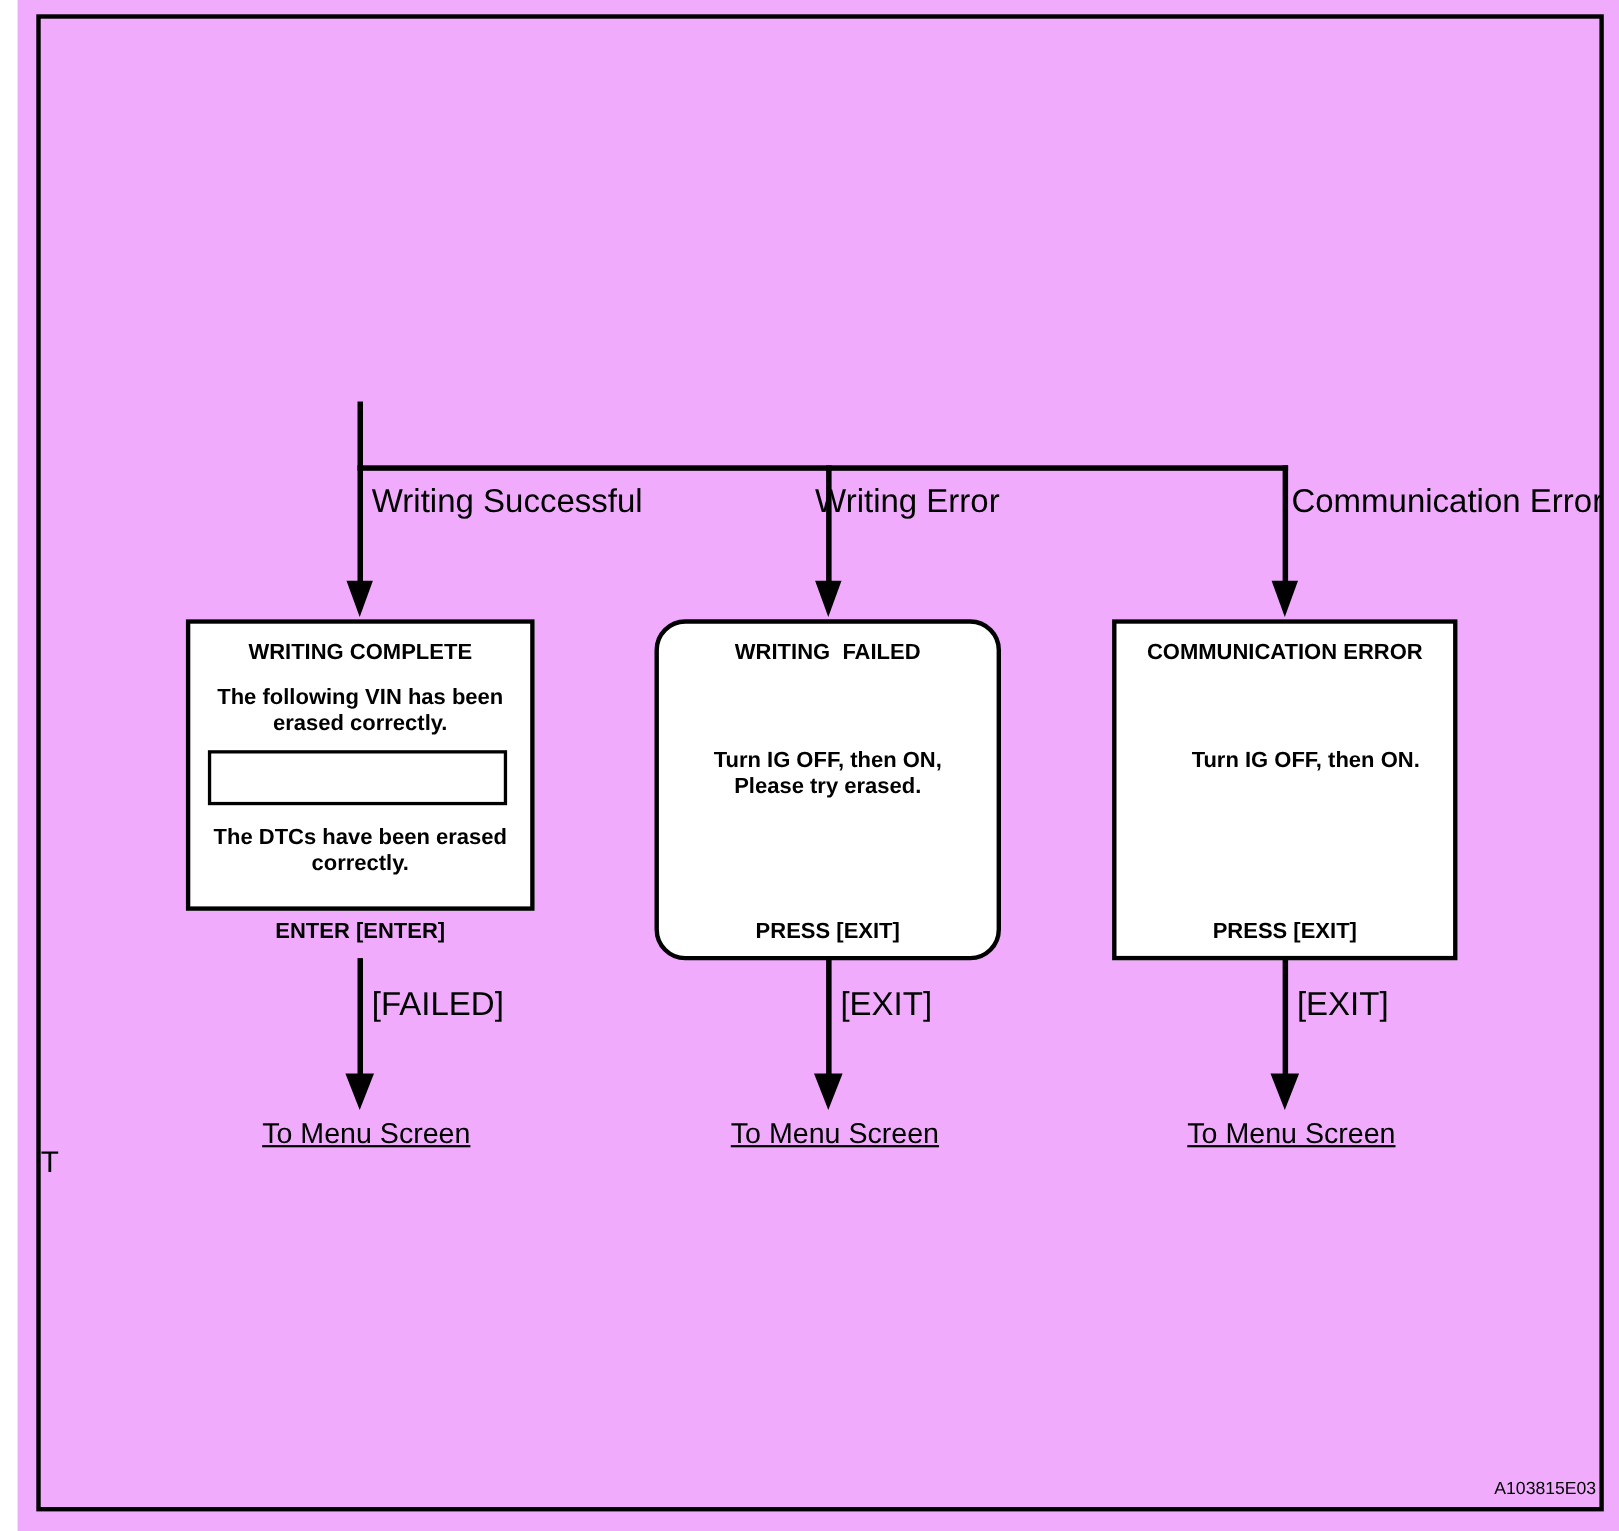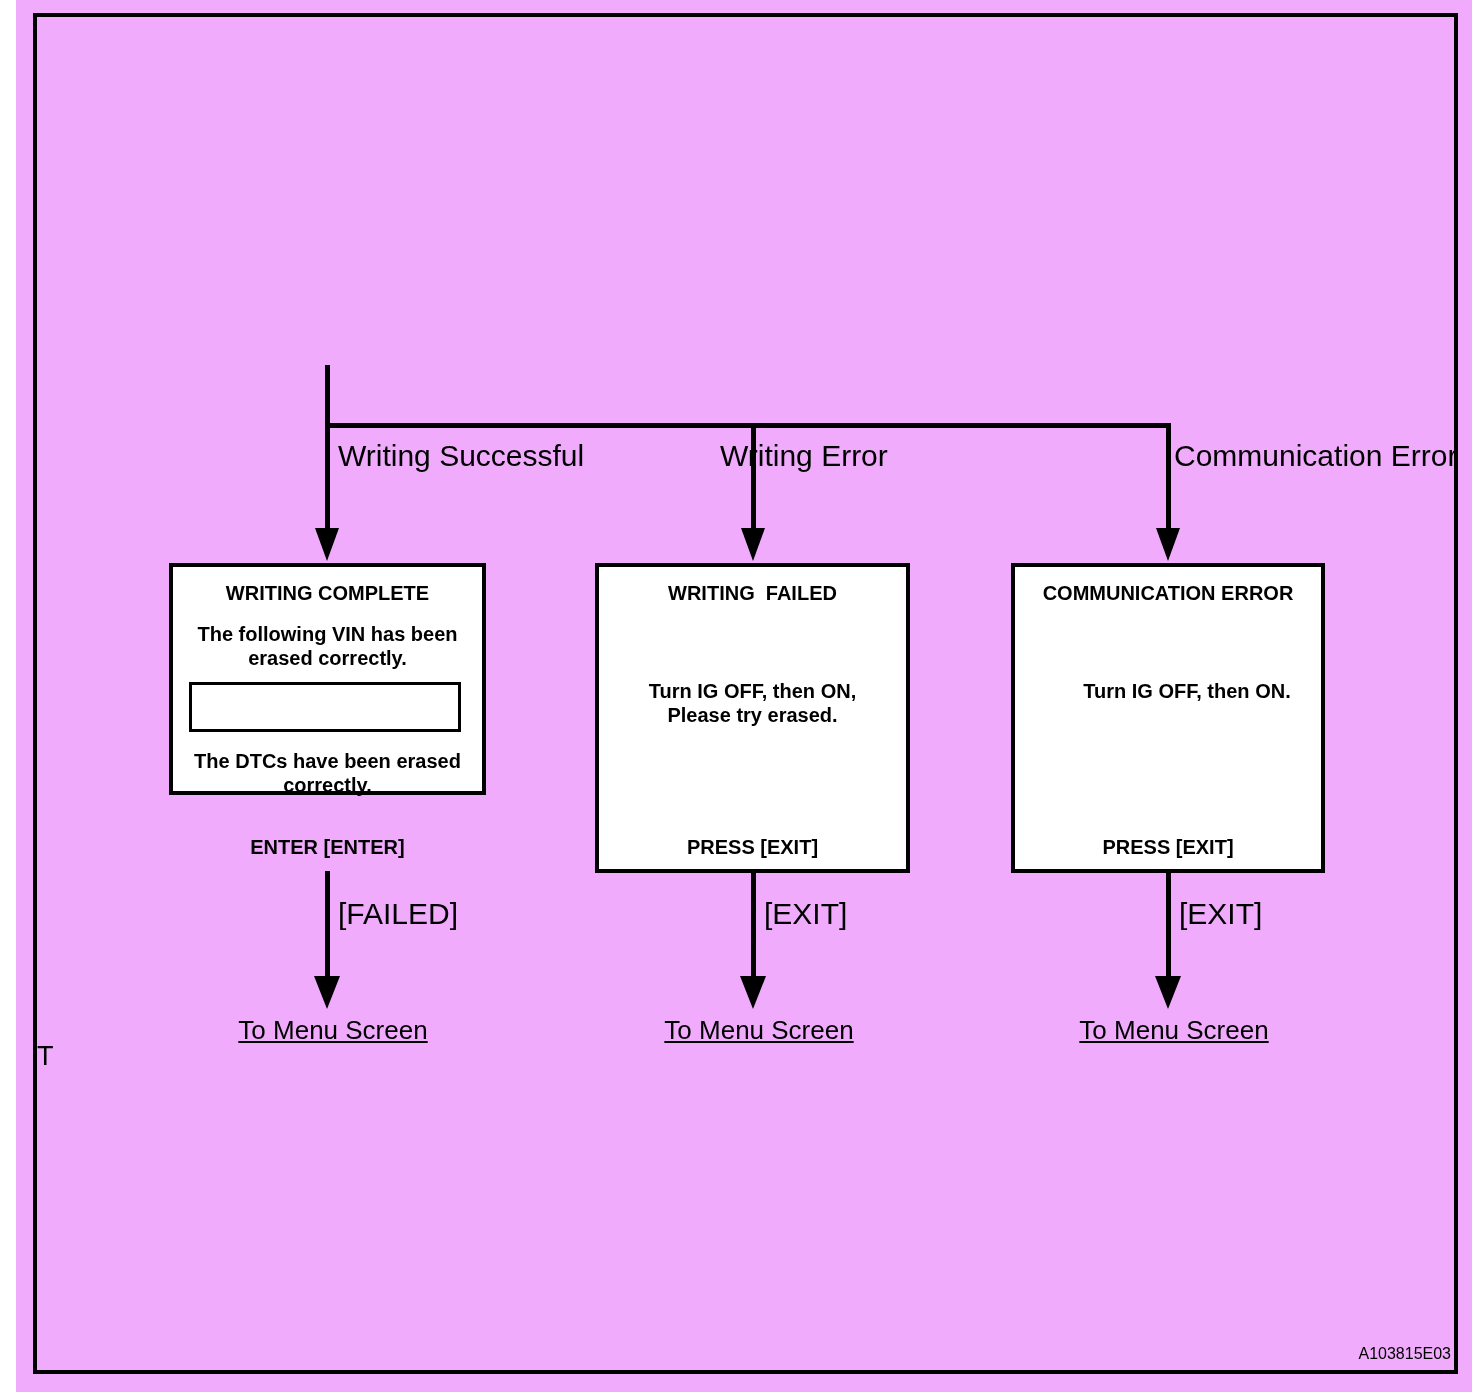--- a/index.html
+++ b/index.html
@@ -112,34 +112,34 @@
 
   <div class="vline" style="left:309px; top:365px; height:169px;"></div>
   <div class="hline" style="left:309px; top:423px; width:846px;"></div>
   <div class="vline" style="left:735px; top:423px; height:111px;"></div>
   <div class="vline" style="left:1150px; top:423px; height:111px;"></div>
   <div class="arrow-down" style="left:299px; top:528px;"></div>
   <div class="arrow-down" style="left:725px; top:528px;"></div>
   <div class="arrow-down" style="left:1140px; top:528px;"></div>
 
   <div class="flow-label" style="left:322px; top:438px;">Writing Successful</div>
-  <div class="flow-label" style="left:704px; top:438px;">Writing Error</div>
+  <div class="flow-label" style="left:725px; top:438px;">Writing Error</div>
   <div class="flow-label" style="left:1158px; top:438px;">Communication Error</div>
 
-  <div class="screen-box" style="left:153px; top:563px; width:317px; height:232px;">
+  <div class="screen-box" style="left:153px; top:563px; width:317px; height:265px;">
     <div class="screen-title" style="top:14px;">WRITING COMPLETE</div>
     <div class="screen-text" style="top:55px;">The following VIN has been
 erased correctly.</div>
     <div class="vin-rect"></div>
     <div class="screen-text" style="top:182px;">The DTCs have been erased
 correctly.</div>
     <div class="screen-text" style="top:268px;">ENTER [ENTER]</div>
   </div>
 
-  <div class="screen-box" style="left:579px; top:563px; width:315px; height:310px;">
+  <div class="screen-box" style="left:579px; top:563px; width:315px; height:310px;border-radius:28px;">
     <div class="screen-title" style="top:14px;">WRITING  FAILED</div>
     <div class="screen-text" style="top:112px;">Turn IG OFF, then ON,
 Please try erased.</div>
     <div class="screen-text" style="top:268px;">PRESS [EXIT]</div>
   </div>
 
   <div class="screen-box" style="left:995px; top:563px; width:314px; height:310px;">
     <div class="screen-title" style="top:14px;">COMMUNICATION ERROR</div>
     <div class="screen-text" style="top:112px;padding-left:19px;">Turn IG OFF, then ON.</div>
     <div class="screen-text" style="top:268px;">PRESS [EXIT]</div>

